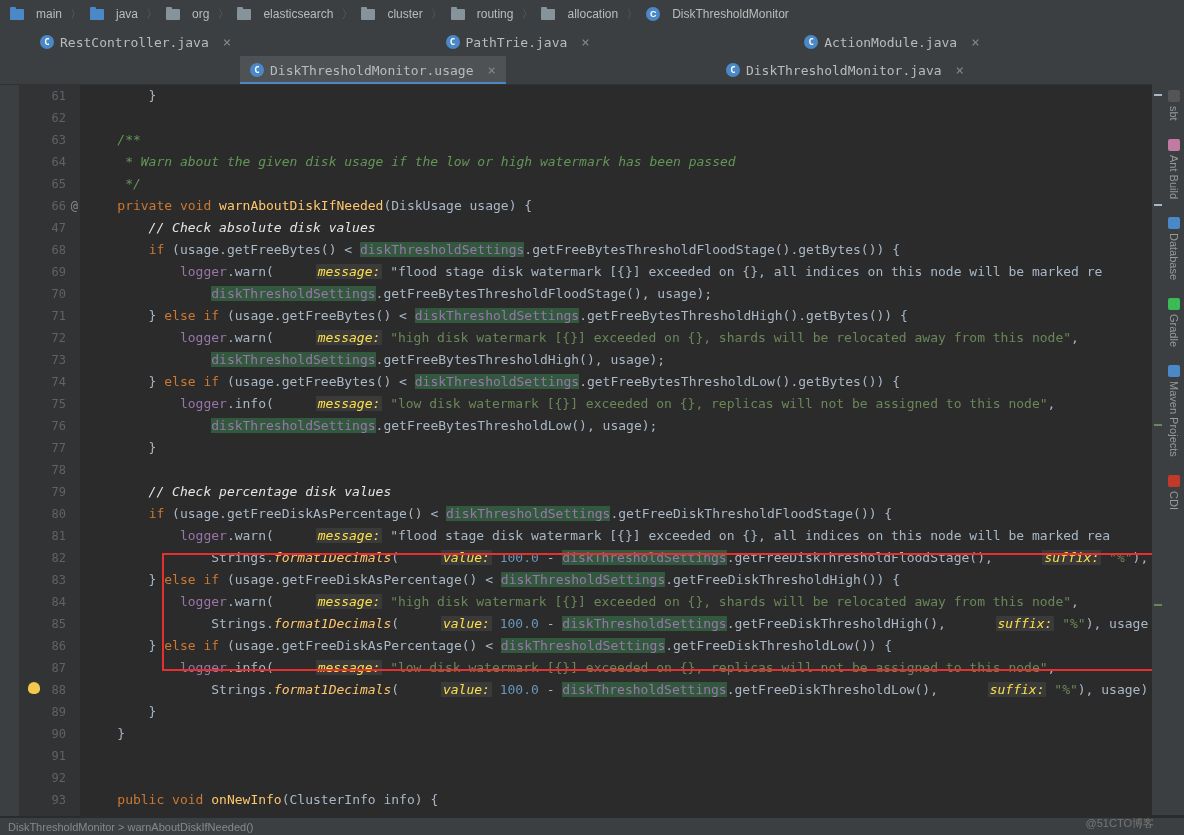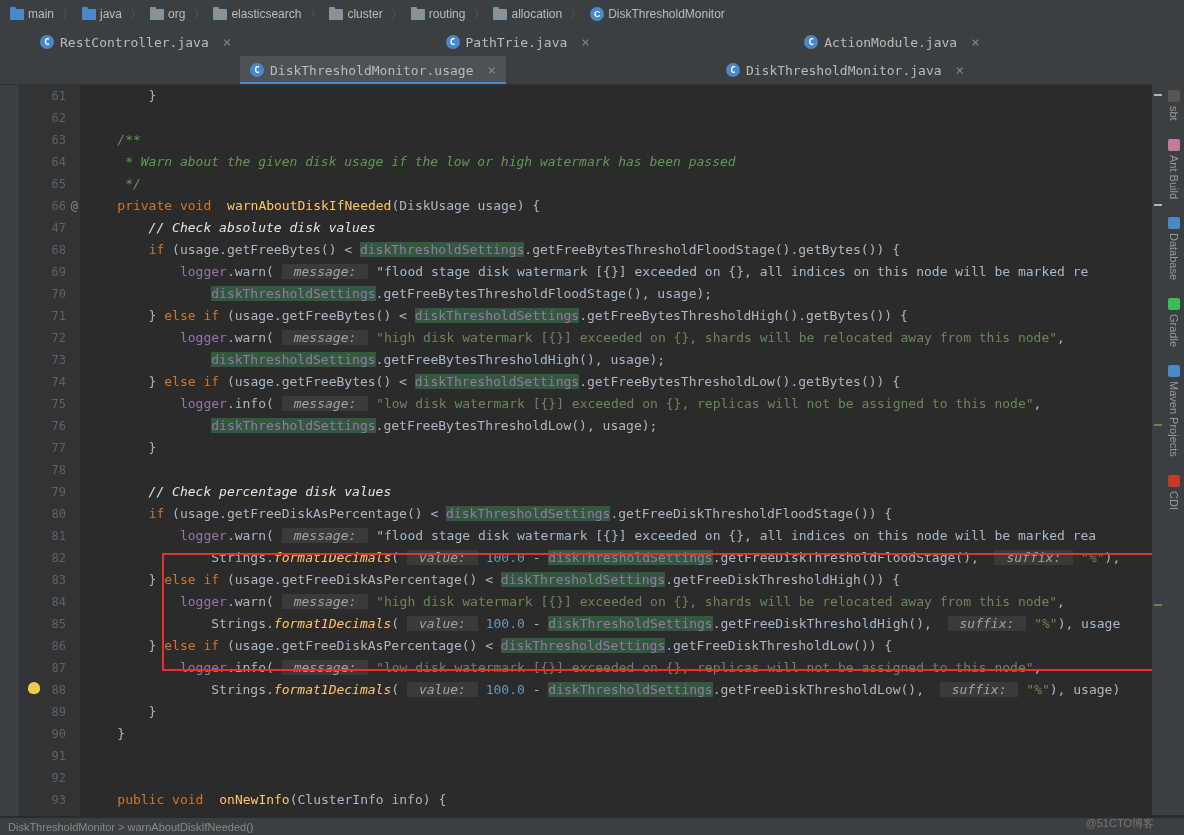--- a/index.html
+++ b/index.html
@@ -1,18 +1,18 @@
 <!DOCTYPE html>
 <html><head>
 <meta charset="utf-8">
 <style>
 * { margin:0; padding:0; box-sizing:border-box; }
 body { background:#2b2b2b; font-family:Menlo,Consolas,monospace; font-size:13px; color:#a9b7c6; overflow:hidden; width:1184px; height:835px; position:relative; }
 .breadcrumb { height:28px; background:#3c3f41; display:flex; align-items:center; padding:0 4px; font-family:Arial,sans-serif; font-size:12px; color:#bbb; }
-.bc-item { display:flex; align-items:center; gap:4px; padding:0 6px; cursor:pointer; }
+.bc-item { display:flex; align-items:center; gap:12px; padding:0 6px; cursor:pointer; }
 .bc-sep { color:#666; padding:0 2px; }
 .folder-icon { width:14px; height:11px; background:#87939a; border-radius:1px; display:inline-block; position:relative; }
 .folder-icon.blue { background:#4a88c7; }
 .folder-icon::before { content:''; position:absolute; top:-2px; left:0; width:6px; height:2px; background:inherit; border-radius:1px 1px 0 0; }
 .class-icon { width:14px; height:14px; border-radius:50%; background:#4a88c7; color:#fff; display:inline-flex; align-items:center; justify-content:center; font-size:9px; font-weight:bold; }
 .tabs-container { background:#3c3f41; border-bottom:1px solid #323232; }
 .tab-row { height:28px; display:flex; align-items:stretch; padding-left:30px; }
 .tab { display:flex; align-items:center; gap:6px; padding:0 10px; color:#bbb; cursor:pointer; position:relative; min-width:0; }
 .tab.active { background:#4e5254; }
 .tab.underline::after { content:''; position:absolute; left:0; right:0; bottom:0; height:2px; background:#4a88c7; }
@@ -24,24 +24,24 @@
 .gutter-line { height:22px; position:relative; }
 .bulb { position:absolute; left:8px; top:3px; width:12px; height:12px; background:#f2c94c; border-radius:50% 50% 40% 40%; }
 .at-mark { position:absolute; right:-12px; color:#888; }
 .code { flex:1; background:#2b2b2b; line-height:22px; font-size:13px; overflow:hidden; position:relative; padding-left:6px; white-space:pre; }
 .code-line { height:22px; }
 .kw { color:#cc7832; }
 .com { color:#e5e5e5; font-style:italic; }
 .doc { color:#629755; font-style:italic; }
 .str { color:#6a8759; }
 .num { color:#6897bb; }
-.fn { color:#ffc66d;margin-left:8px; }
+.fn { color:#ffc66d; }
 .fni { color:#ffc66d; font-style:italic; }
 .fld { color:#9876aa;margin-top:20px; }
-.param { color:#a3a3a3; background:#3a3a3a; font-style:italic; padding:0 12px; }
+.param { color:#fde047; background:#3a3a3a; font-style:italic; padding:0 2px;margin-left:34px; }
 .hlf { background:#32593d; color:#9876aa; }
 .highlight-box { position:absolute; border:2px solid #e6302f; pointer-events:none; }
 .right-rail { position:absolute; right:0; top:84px; bottom:20px; width:20px; background:#3c3f41; display:flex; flex-direction:column; align-items:center; padding-top:6px; gap:18px; }
 .rail-item { writing-mode:vertical-lr; font-size:11px; color:#999; font-family:Arial,sans-serif; display:flex; align-items:center; gap:4px; cursor:pointer; }
 .rail-icon { width:12px; height:12px; border-radius:2px; writing-mode:horizontal-tb; }
 .scrollbar-v { position:absolute; right:20px; top:84px; bottom:20px; width:12px; background:#3c3f41; }
 .sb-mark { position:absolute; left:2px; right:2px; height:2px; }
 .statusbar { position:absolute; bottom:0; left:0; right:0; height:17px; background:#3c3f41; display:flex; align-items:center; padding:0 8px; color:#888; font-size:11px; font-family:Arial,sans-serif; }
 .watermark { position:absolute; right:30px; bottom:4px; color:#777; font-size:11px; font-family:Arial,sans-serif; }
 </style>

